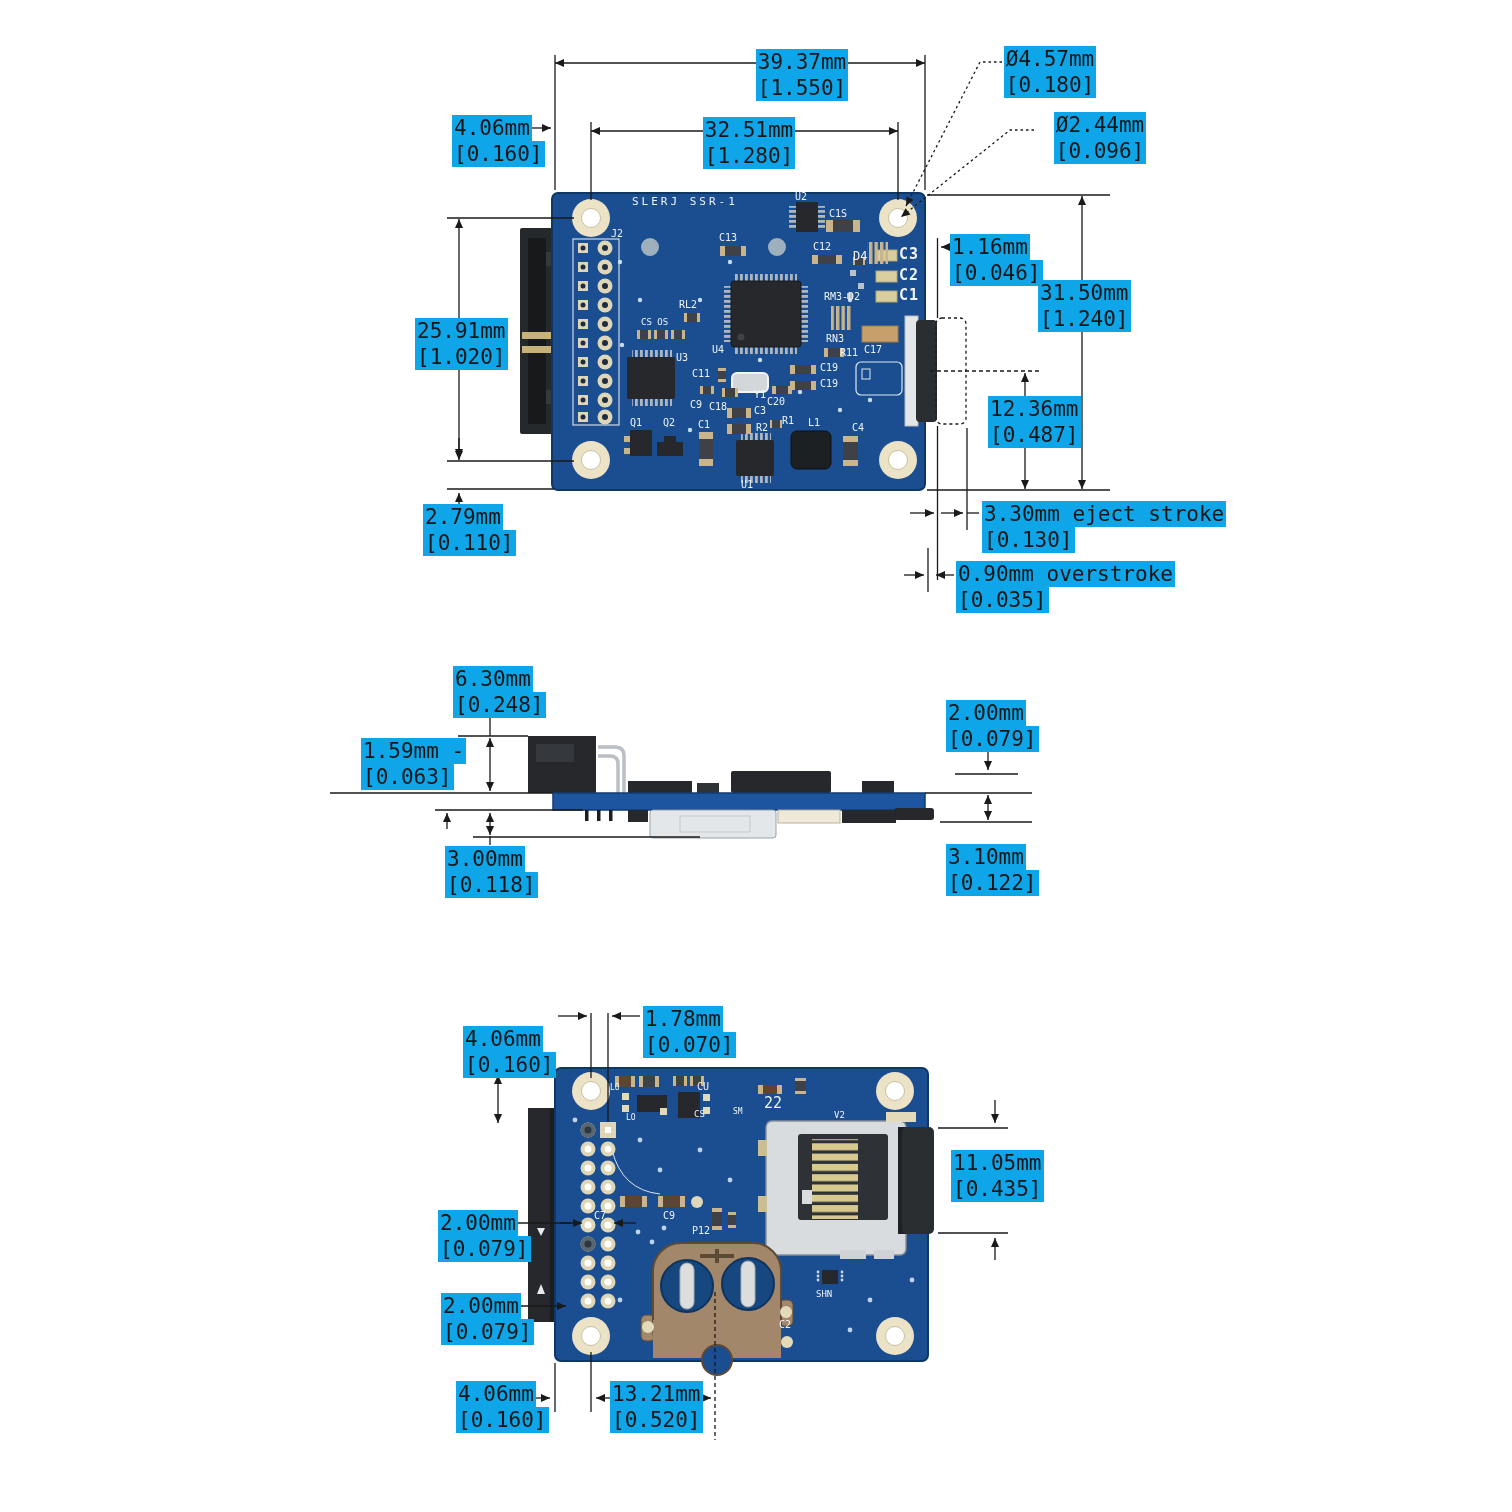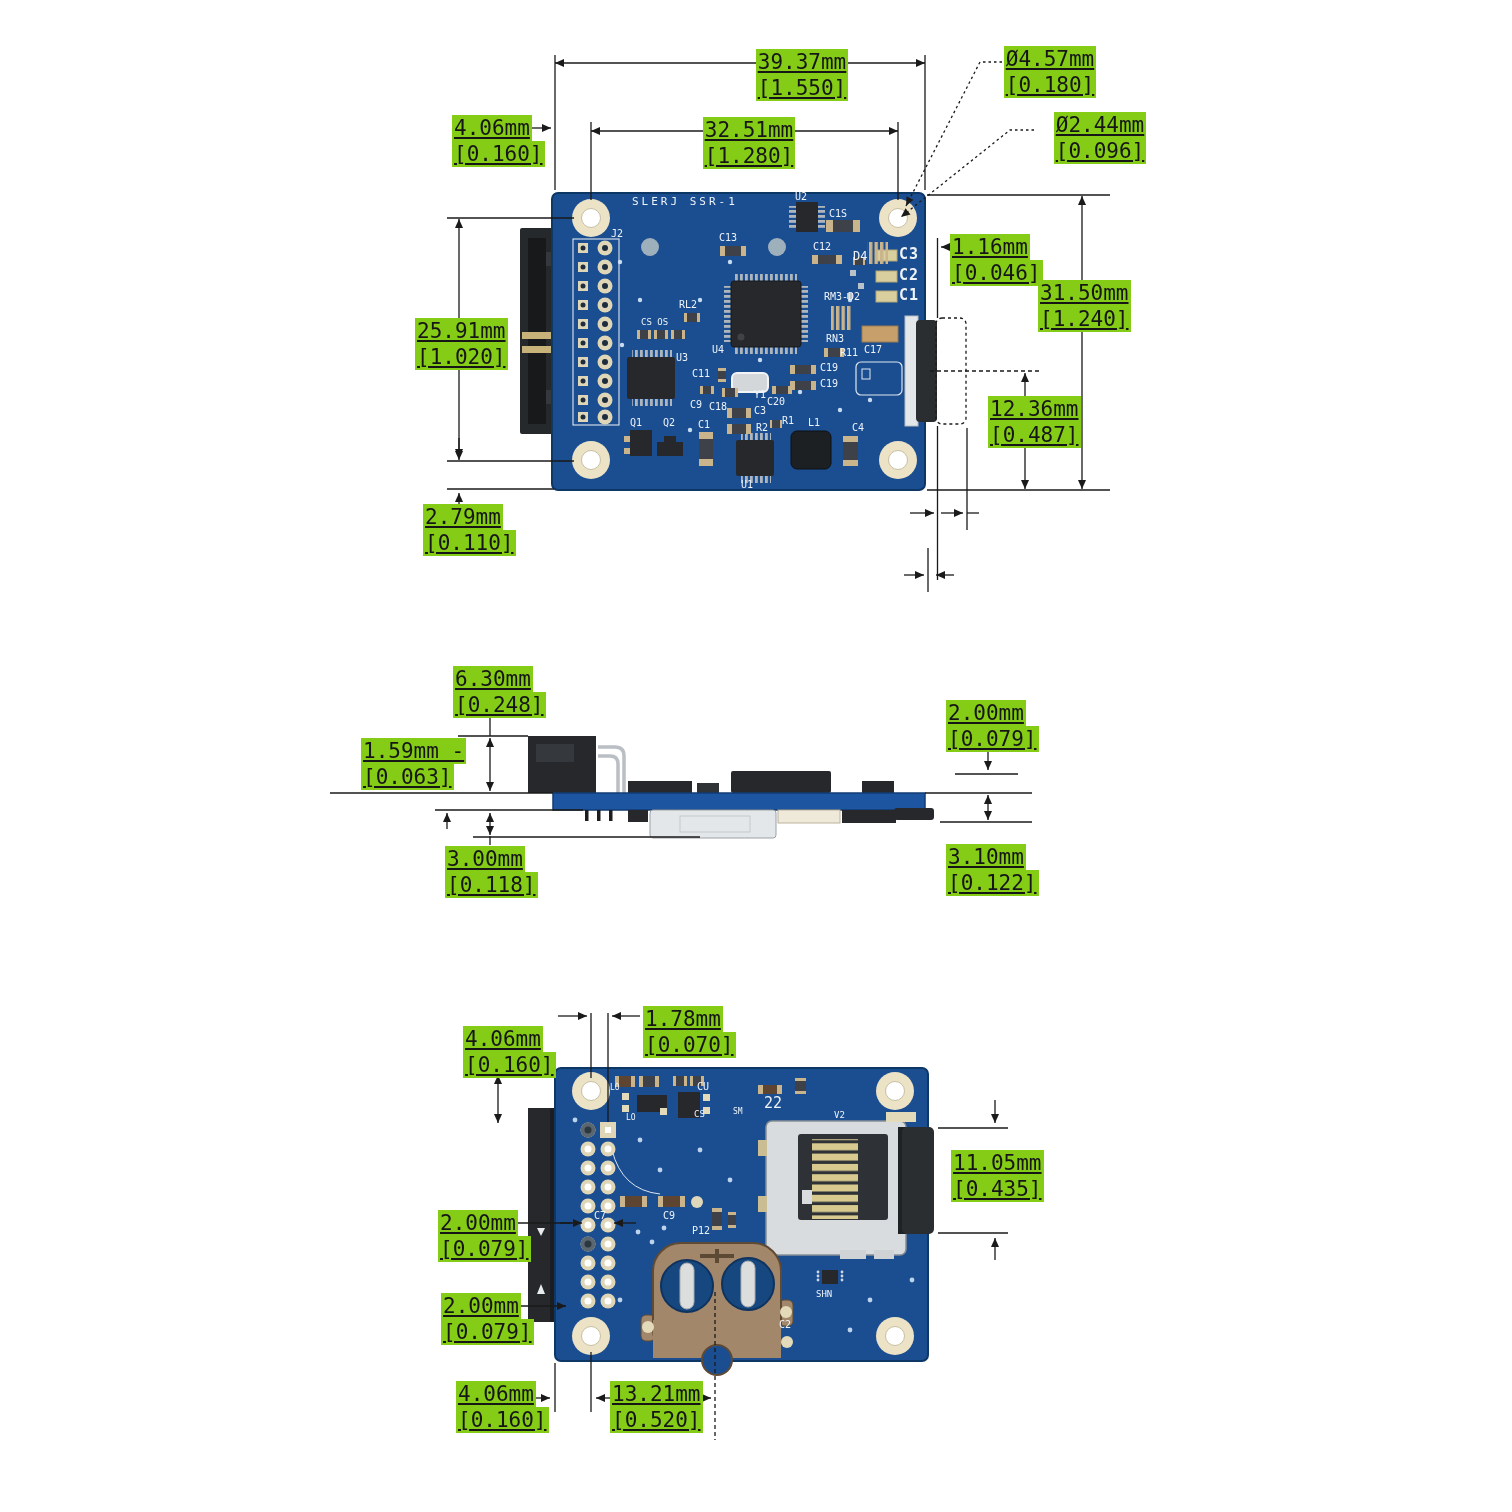--- a/index.html
+++ b/index.html
@@ -1,21 +1,21 @@
 <!DOCTYPE html>
 <html><head>
 <meta charset="utf-8">
 <style>
   html,body{margin:0;padding:0;background:#fff;}
   #canvas{position:relative;width:1512px;height:1512px;background:#ffffff;overflow:hidden;
           font-family:"DejaVu Sans Mono",monospace;}
   #art{position:absolute;left:0;top:0;}
   .dim{position:absolute;font-family:"DejaVu Sans Mono",monospace;font-size:21px;line-height:26px;
        color:#161616;white-space:pre;}
-  .dim span{display:table;background:#84cc16;padding:0 2px;text-decoration:underline;}
+  .dim span{display:table;background:#0ea5e9;padding:0 2px;}
   .dim.c span{margin:0 auto;}
   .ss{position:absolute;color:#eef3f8;font-family:"DejaVu Sans Mono",monospace;font-size:10px;line-height:1;white-space:pre;}
   .ss.big{font-size:15px;font-weight:bold;letter-spacing:1px;}
   .ss.title{font-size:11px;letter-spacing:3px;}
 </style>
 </head>
 <body>
 
 <div id="canvas">
 
@@ -387,20 +387,22 @@
 </svg>
 
 <div class="dim c" style="left:728px;top:49px;width:148px"><span>39.37mm</span><span>[1.550]</span></div>
 <div class="dim c" style="left:676px;top:117px;width:146px"><span>32.51mm</span><span>[1.280]</span></div>
 <div class="dim" style="left:452px;top:115px"><span>4.06mm</span><span>[0.160]</span></div>
 <div class="dim c" style="left:1000px;top:46px;width:100px"><span>Ø4.57mm</span><span>[0.180]</span></div>
 <div class="dim c" style="left:1050px;top:112px;width:100px"><span>Ø2.44mm</span><span>[0.096]</span></div>
 <div class="dim" style="left:950px;top:234px"><span>1.16mm</span><span>[0.046]</span></div>
 <div class="dim" style="left:1038px;top:280px"><span>31.50mm</span><span>[1.240]</span></div>
 <div class="dim" style="left:988px;top:396px"><span>12.36mm</span><span>[0.487]</span></div>
+<div class="dim" style="left:982px;top:501px"><span>3.30mm eject stroke</span><span>[0.130]</span></div>
+<div class="dim" style="left:956px;top:561px"><span>0.90mm overstroke</span><span>[0.035]</span></div>
 <div class="dim" style="left:415px;top:318px"><span>25.91mm</span><span>[1.020]</span></div>
 <div class="dim" style="left:423px;top:504px"><span>2.79mm</span><span>[0.110]</span></div>
 
 <div class="dim" style="left:453px;top:666px"><span>6.30mm</span><span>[0.248]</span></div>
 <div class="dim" style="left:361px;top:738px"><span>1.59mm -</span><span>[0.063]</span></div>
 <div class="dim" style="left:946px;top:700px"><span>2.00mm</span><span>[0.079]</span></div>
 <div class="dim" style="left:445px;top:846px"><span>3.00mm</span><span>[0.118]</span></div>
 <div class="dim" style="left:946px;top:844px"><span>3.10mm</span><span>[0.122]</span></div>
 
 <div class="dim" style="left:463px;top:1026px"><span>4.06mm</span><span>[0.160]</span></div>

